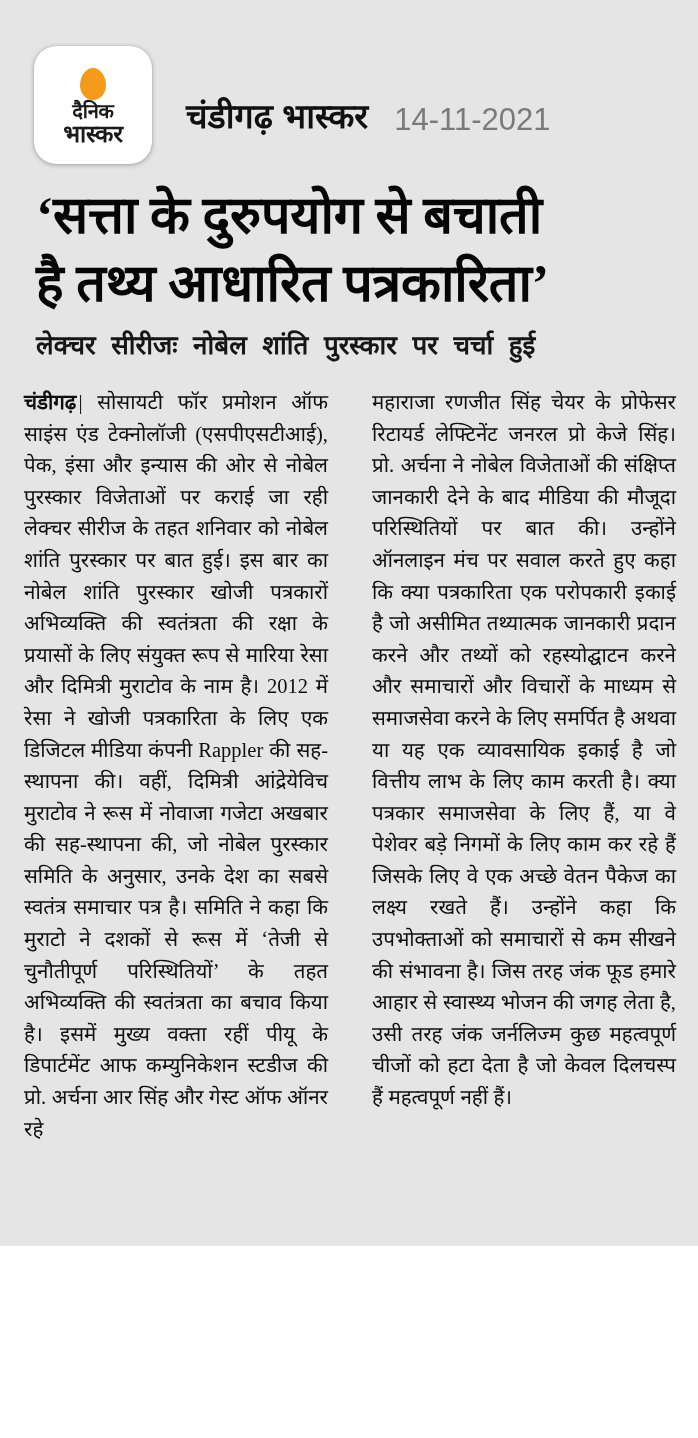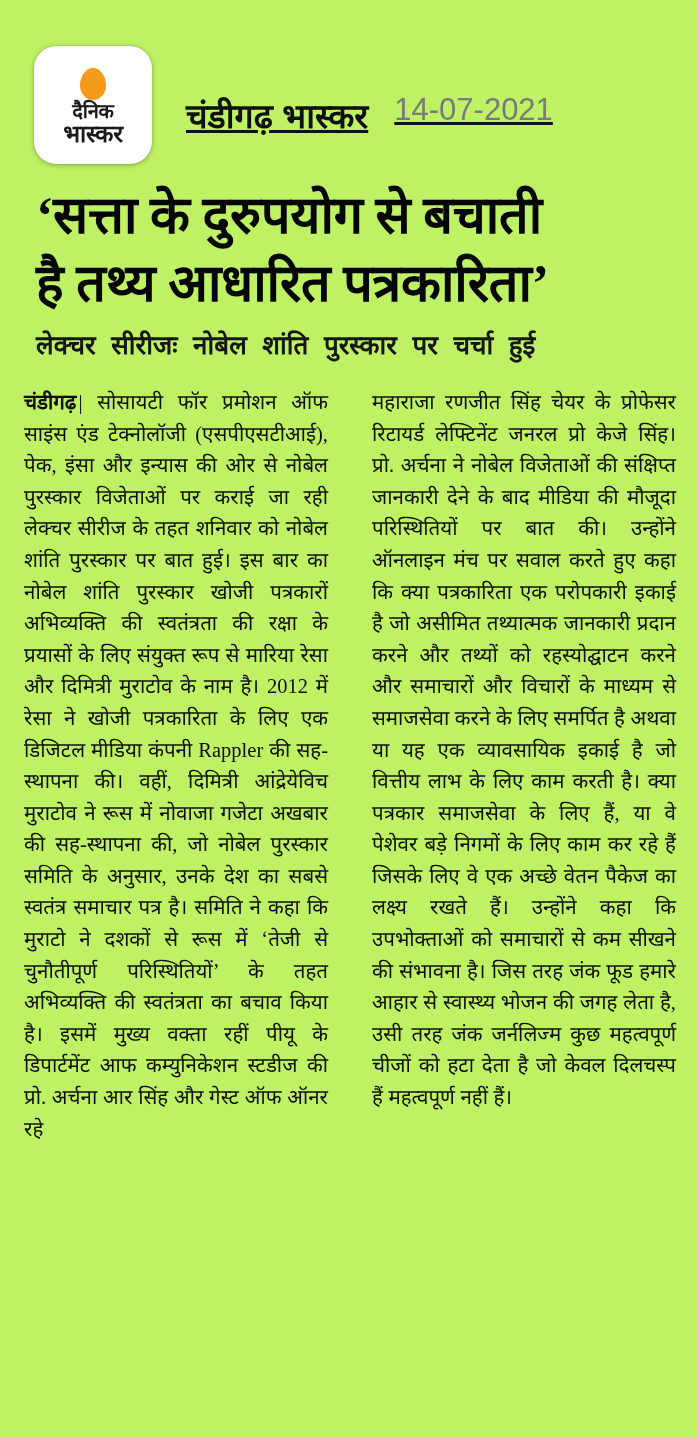--- a/index.html
+++ b/index.html
@@ -12,22 +12,22 @@
   }
 
   body {
     font-family: "Liberation Serif", "DejaVu Serif", serif;
     color: #121212;
     position: relative;
   }
 
   .clipping {
     width: 698px;
-    height: 1438px;
-    background: #bef264;
+    height: 1246px;
+    background: #e5e5e5;
     padding: 0;
     position: relative;
   }
 
   
   .masthead {
     display: flex;
     align-items: center;
     padding: 28px 0 0 34px;
     height: 182px;
@@ -62,24 +62,23 @@
     color: #1a1a1a;
     line-height: 1.0;
     text-align: center;
     letter-spacing: -0.3px;
   }
   .logo-word-1 { font-size: 20px; margin-bottom: 1px; }
   .logo-word-2 { font-size: 24px; }
 
   .masthead-text {
     display: flex;
-    align-items: flex-start;
+    align-items: flex-end;
     margin-left: 34px;
     margin-top: 20px;
-    text-decoration: underline;
   }
 
   .edition-name {
     font-family: "Liberation Sans", "DejaVu Sans", sans-serif;
     font-size: 34px;
     font-weight: 600;
     color: #101010;
     letter-spacing: 0px;
     white-space: nowrap;
   }
@@ -158,21 +157,21 @@
   <div class="masthead">
 
     <div class="logo-tile">
       <div class="logo-sun"></div>
       <div class="logo-word logo-word-1">दैनिक</div>
       <div class="logo-word logo-word-2">भास्कर</div>
     </div>
 
     <div class="masthead-text">
       <div class="edition-name">चंडीगढ़ भास्कर</div>
-      <div class="edition-date">14-07-2021</div>
+      <div class="edition-date">14-11-2021</div>
     </div>
 
   </div>
 
   <div class="headline-block">
     <h1 class="headline">
       <span class="headline-line">‘सत्ता के दुरुपयोग से बचाती</span>
       <span class="headline-line">है तथ्य आधारित पत्रकारिता’</span>
     </h1>
     <h2 class="subheadline">लेक्चर सीरीजः नोबेल शांति पुरस्कार पर चर्चा हुई</h2>

